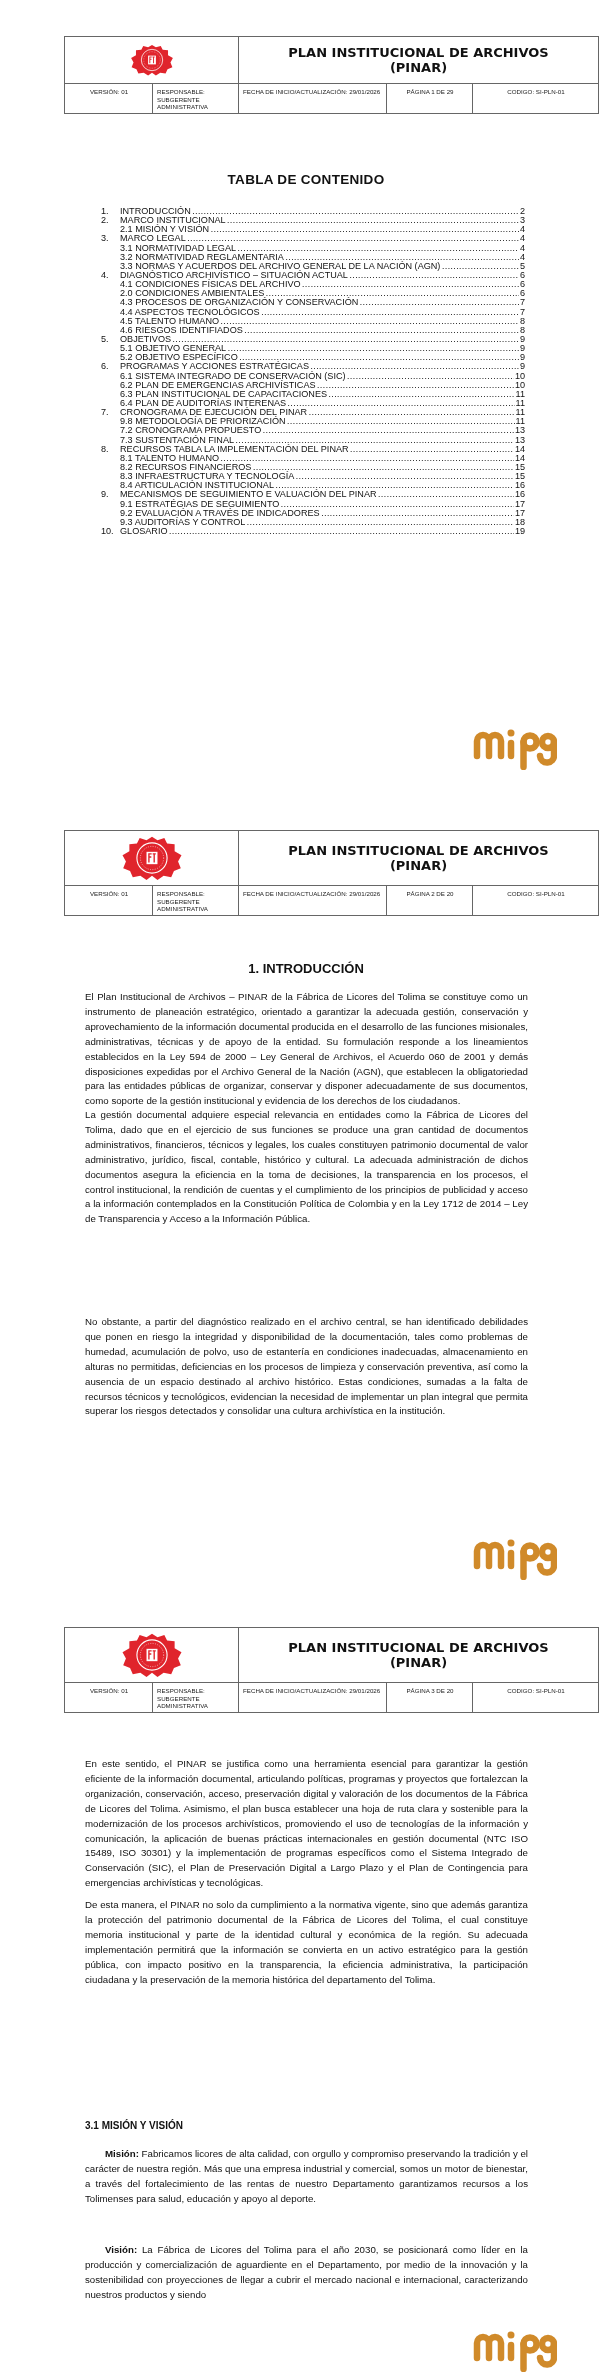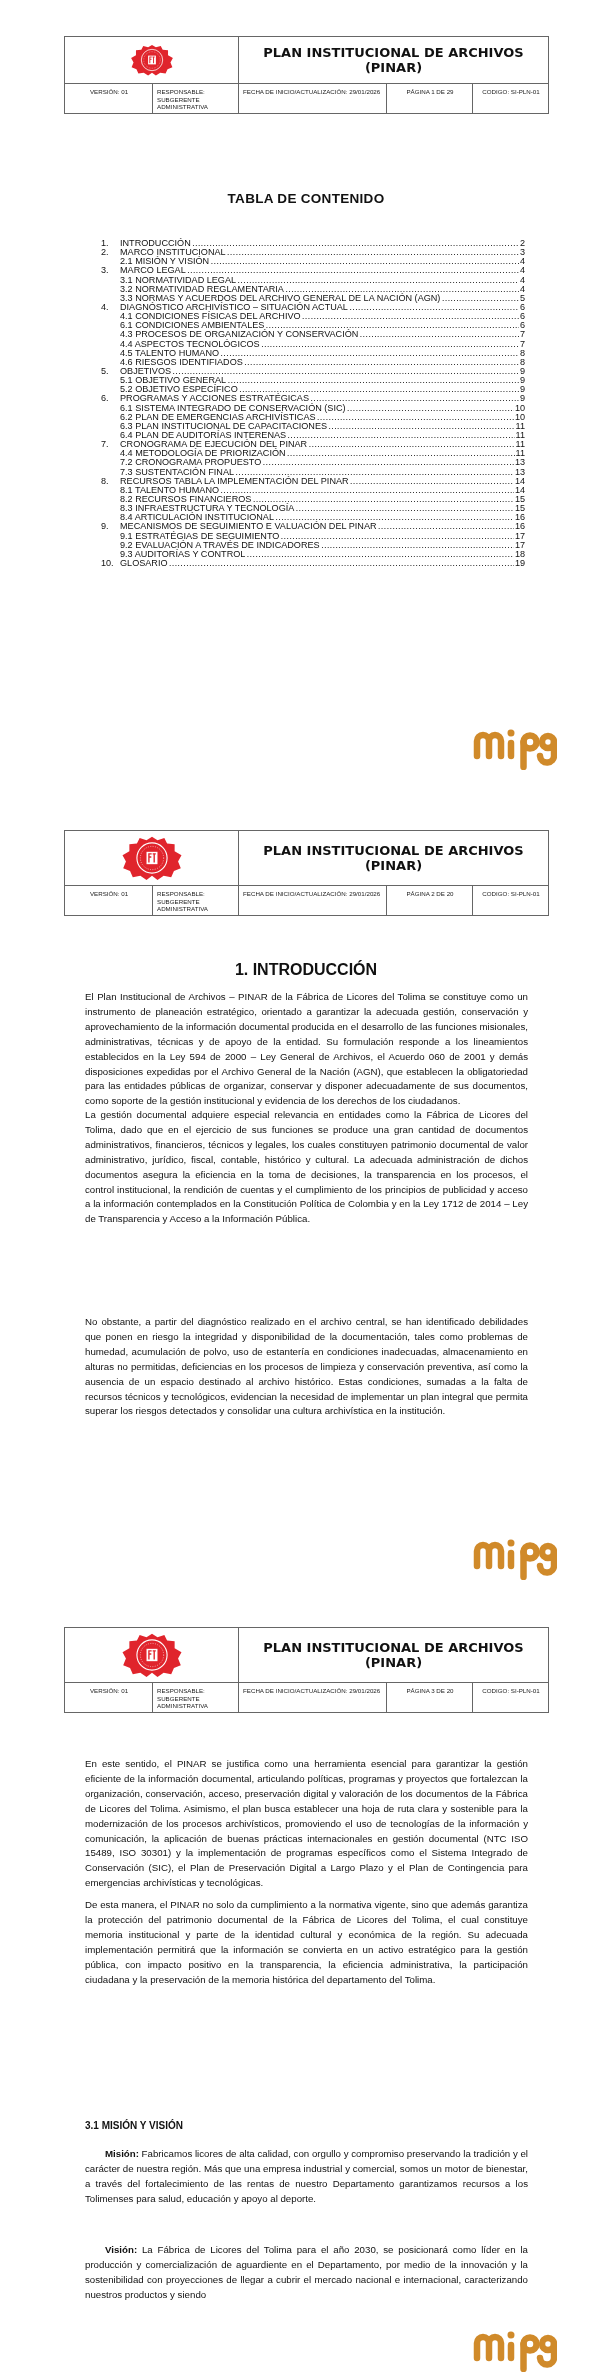--- a/index.html
+++ b/index.html
@@ -4,47 +4,47 @@
 <style>
   html, body { margin: 0; padding: 0; background: #ffffff; }
   body { width: 612px; height: 2376px; position: relative; overflow: hidden;
          font-family: "Liberation Sans", sans-serif; color: #111; }
   .page { position: absolute; left: 0; width: 612px; }
   #page1 { top: 0; height: 790px; }
   #page2 { top: 790px; height: 790px; }
   #page3 { top: 1580px; height: 796px; }
 
   
-  .hdr { position: absolute; left: 64px; width: 485px; border-collapse: collapse; }
+  .hdr { position: absolute; left: 64px; width: 535px; border-collapse: collapse; }
   .hdr td { border: 1px solid #666; padding: 0; vertical-align: top; }
   .hdr .logo-cell { height: 46px; text-align: center; vertical-align: middle; }
   .hdr .title-cell { text-align: center; vertical-align: middle;
                      font-family: "DejaVu Sans", sans-serif; font-weight: bold; font-size: 13px; line-height: 15px; color: #111; }
   .hdr .meta { font-size: 6.2px; line-height: 7.6px; padding: 4px 3px 2px 4px; height: 22px; color: #222; }
   .hdr .meta.c { text-align: center; }
   .seal { display: inline-block; width: 50px; height: 36px; vertical-align: middle; }
   .seal.sm { width: 50px; height: 34px; }
 
   
   .mipg { position: absolute; right: 55px; width: 90px; height: 44px; }
 
   
   .toc-title { position: absolute; top: 172px; left: 0; width: 612px; text-align: center;
-               font-weight: bold; font-size: 13.5px; letter-spacing: 0.3px; margin-top: 19px; }
+               font-weight: bold; font-size: 13.5px; letter-spacing: 0.3px; }
   .toc { position: absolute; top: 207px; left: 101px; width: 424px; font-size: 9.1px; line-height: 9.15px; }
   .toc-row { display: flex; align-items: baseline; white-space: nowrap; height: 9.15px; }
   .toc-row .num { width: 19px; flex: none; }
   .toc-row.sub .num { width: 19px; }
-  .toc-row .lbl { flex: none; margin-top: 32px; }
+  .toc-row .lbl { flex: none; }
   .toc-row .dots { flex: 1 1 auto; overflow: hidden; margin: 0 1px; }
   .toc-row .dots::before { content: "……………………………………………………………………………………………………………………………………………………"; letter-spacing: -0.5px; }
   .toc-row .pg { flex: none; text-align: right; }
 
   
-  .sec-h { position: absolute; left: 0; width: 612px; text-align: center; font-weight: bold; font-size: 16px; }
+  .sec-h { position: absolute; left: 0; width: 612px; text-align: center; font-weight: bold; font-size: 13px; }
   .para { position: absolute; left: 85px; width: 443px; font-size: 9.7px; line-height: 14.9px;
           text-align: justify; color: #111; }
   .sub-h { position: absolute; left: 85px; font-weight: bold; font-size: 10px; }
   .para b { font-weight: bold; margin-left: 20px; }
 </style>
 </head>
 <body>
 
 <svg width="0" height="0" style="position:absolute">
   <defs>
@@ -144,21 +144,21 @@
         <span class="pg">6</span>
       </div>
       <div class="toc-row sub">
         <span class="num"></span>
         <span class="lbl">4.1 CONDICIONES FÍSICAS DEL ARCHIVO</span>
         <span class="dots"></span>
         <span class="pg">6</span>
       </div>
       <div class="toc-row sub">
         <span class="num"></span>
-        <span class="lbl">6.1 CONDICIONES AMBIENTALES</span>
+        <span class="lbl">2.0 CONDICIONES AMBIENTALES</span>
         <span class="dots"></span>
         <span class="pg">6</span>
       </div>
       <div class="toc-row sub">
         <span class="num"></span>
         <span class="lbl">4.3 PROCESOS DE ORGANIZACIÓN Y CONSERVACIÓN</span>
         <span class="dots"></span>
         <span class="pg">7</span>
       </div>
       <div class="toc-row sub">
@@ -228,21 +228,21 @@
         <span class="pg">11</span>
       </div>
       <div class="toc-row">
         <span class="num">7.</span>
         <span class="lbl">CRONOGRAMA DE EJECUCIÓN DEL PINAR</span>
         <span class="dots"></span>
         <span class="pg">11</span>
       </div>
       <div class="toc-row sub">
         <span class="num"></span>
-        <span class="lbl">4.4 METODOLOGÍA DE PRIORIZACIÓN</span>
+        <span class="lbl">9.8 METODOLOGÍA DE PRIORIZACIÓN</span>
         <span class="dots"></span>
         <span class="pg">11</span>
       </div>
       <div class="toc-row sub">
         <span class="num"></span>
         <span class="lbl">7.2 CRONOGRAMA PROPUESTO</span>
         <span class="dots"></span>
         <span class="pg">13</span>
       </div>
       <div class="toc-row sub">

